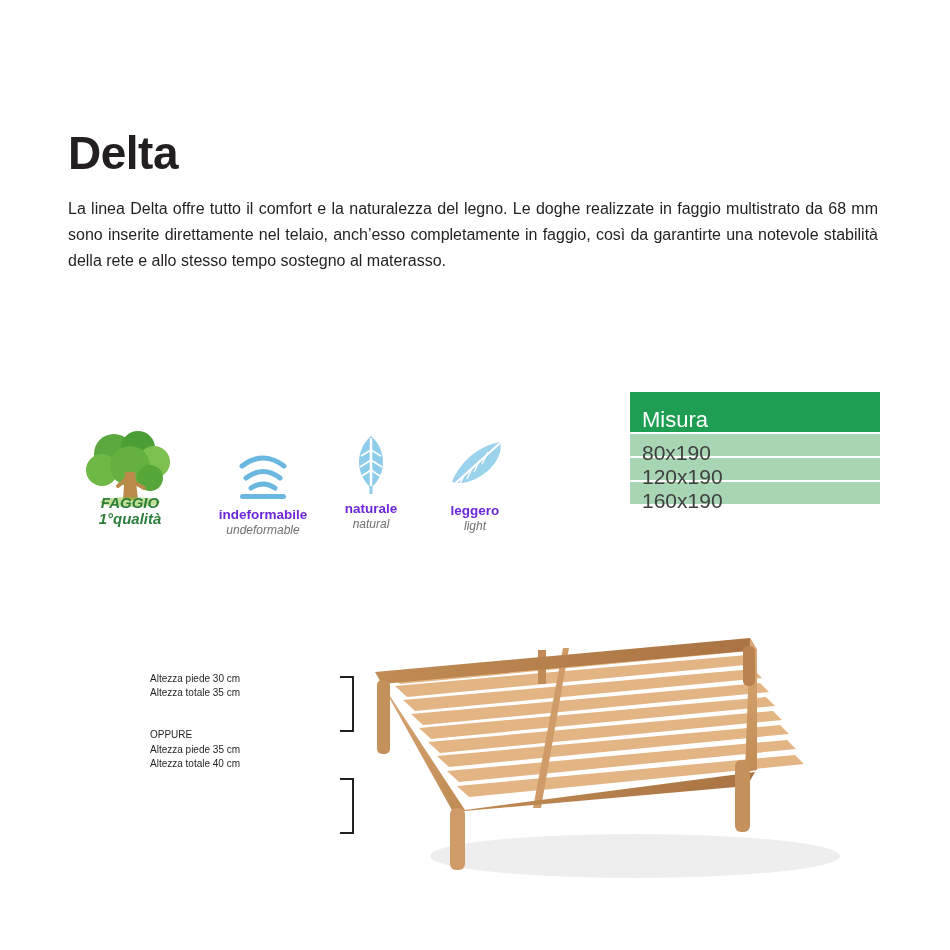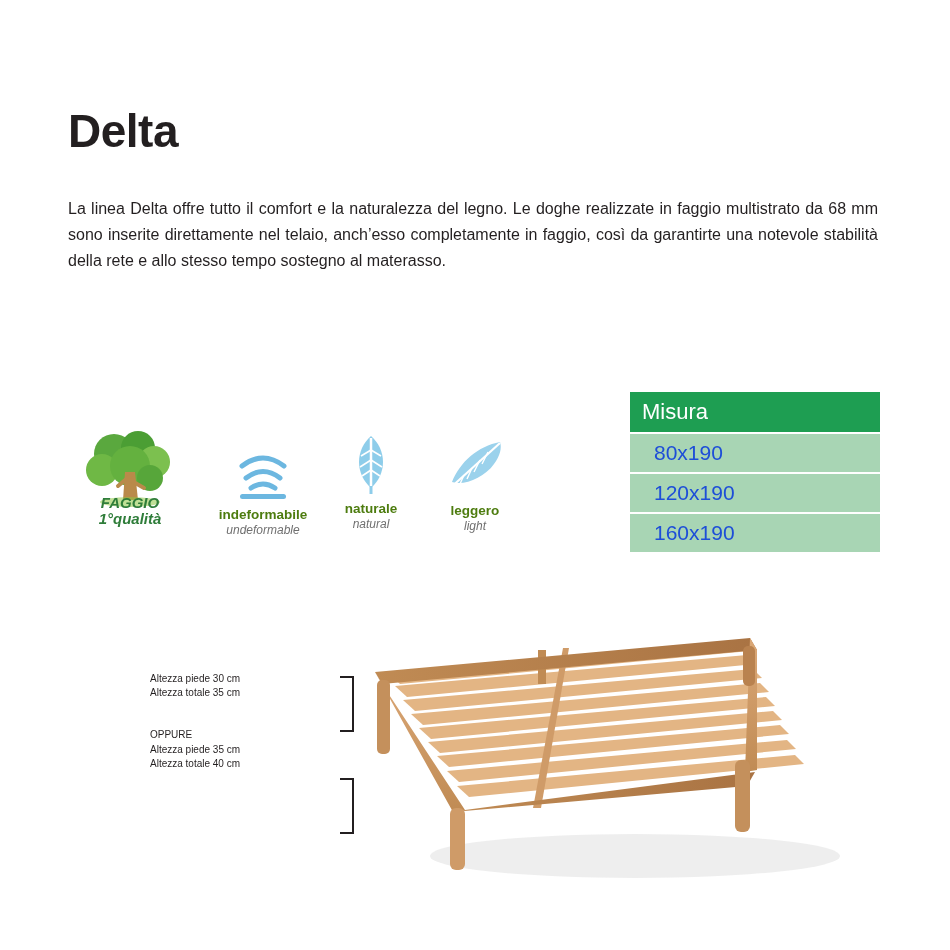--- a/index.html
+++ b/index.html
@@ -19,21 +19,21 @@
   .page {
     position: relative;
     width: 950px;
     height: 950px;
   }
 
   
   .title {
     position: absolute;
     left: 68px;
-    top: 108px;
+    top: 130px;
     font-size: 46px;
     font-weight: bold;
     letter-spacing: -0.5px;
     color: #231f20;
     line-height: 1;
   }
 
   
   .intro {
     position: absolute;
@@ -93,21 +93,21 @@
   .icon-leg   { left: 350px; top: 12px; width: 110px; }
 
   .icon-art {
     height: 62px;
     display: flex;
     align-items: flex-end;
     justify-content: center;
   }
   .cap-main {
     font-size: 13.5px;
-    color: #4d7c0f;
+    color: #6d28d9;
     font-weight: bold;
     margin-top: 6px;
     line-height: 1.1;
   }
   .cap-sub {
     font-size: 12px;
     color: #6f6f6f;
     font-style: italic;
     line-height: 1.2;
   }
@@ -116,32 +116,32 @@
   .table {
     position: absolute;
     left: 630px;
     top: 392px;
     width: 250px;
   }
   .table-head {
     background: #1e9e52;
     color: #ffffff;
     font-size: 22px;
-    padding: 8px 12px 9px 12px;
+    padding: 16px 12px 9px 12px;
     box-sizing: border-box;
     height: 40px;
     line-height: 23px;
   }
   .table-row {
     background: #a8d5b4;
-    color: #1d4ed8;
+    color: #404040;
     font-size: 21px;
-    padding: 7px 12px 8px 24px;
+    padding: 7px 12px 8px 12px;
     box-sizing: border-box;
-    height: 38px;
+    height: 22px;
     line-height: 23px;
     margin-top: 2px;
   }
 
   
   .measures {
     position: absolute;
     left: 150px;
     top: 672px;
     width: 200px;

